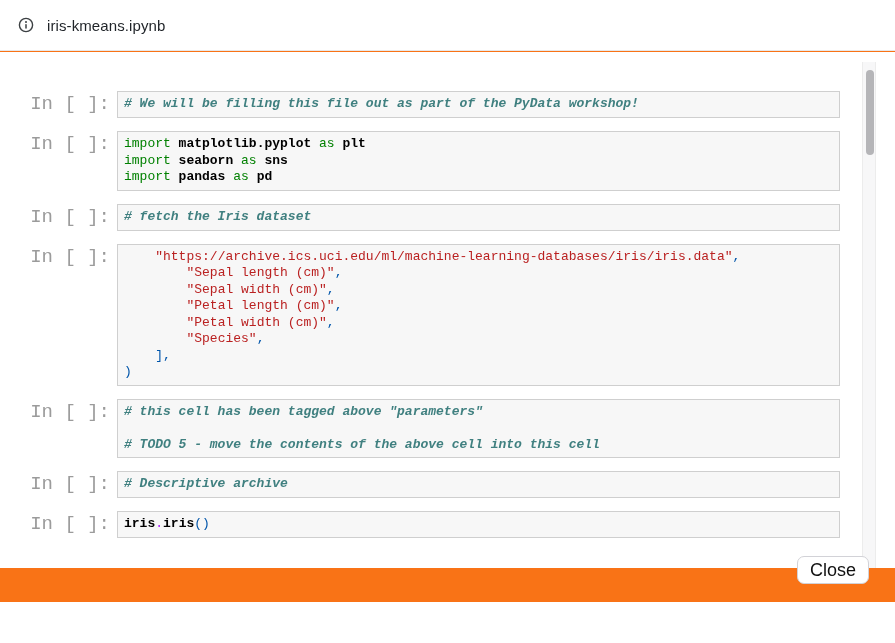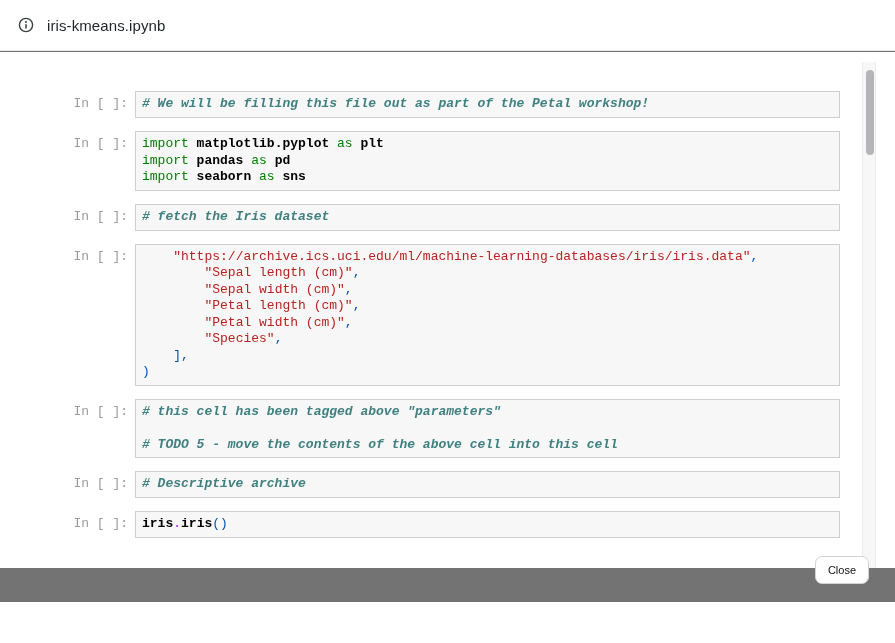--- a/index.html
+++ b/index.html
@@ -1,37 +1,37 @@
 <!DOCTYPE html>
 <html style="--comment: #408080; --keyword: #008000; --string: #BA2121; --operator: #AA22FF; --punctuation: #0055AA; --text: #000000; --prompt: #9b9b9b; --cellBg: #f7f7f7; --cellBorder: #cfcfcf;"><head>
 <meta charset="utf-8">
 <style>
   html,body{margin:0;padding:0;background:#ffffff;}
   .modal{
-    position:relative;width:895px;height:602px;background:#737373;overflow:hidden;
+    position:relative;width:895px;height:602px;background:#f97316;overflow:hidden;
     font-family:"Liberation Sans", sans-serif;
   }
   
   .header{
     position:absolute;top:0;left:0;right:0;height:51px;
     display:flex;align-items:center;gap:13px;padding-left:18px;box-sizing:border-box;
     border-bottom:1px solid #e7e7e9;background:#fff;
   }
   .info-icon{display:inline-flex;width:16px;height:16px;flex:0 0 auto;}
   .title{font-size:15px;color:#1f2328;letter-spacing:.1px;}
   
   .nb-area{
     position:absolute;top:52px;left:0;width:895px;height:516px;overflow:hidden;background:#fff;
   }
   .cells{width:840px;padding-top:39px;box-sizing:border-box;}
   .cell{display:flex;align-items:flex-start;margin-bottom:13px;}
   .prompt{
     width:110px;flex:0 0 110px;text-align:right;margin-right:7px;
     font-family:"Liberation Mono","DejaVu Sans Mono",monospace;
-    font-size:13px;line-height:16.5px;color:var(--prompt,#9b9b9b);padding-top:5px;box-sizing:border-box;margin-left:18px;
+    font-size:19px;line-height:16.5px;color:var(--prompt,#9b9b9b);padding-top:5px;box-sizing:border-box;
   }
   .input-box{
     flex:1;background:var(--cellBg,#f7f7f7);border:1px solid var(--cellBorder,#cfcfcf);
     padding:4px 6px;box-sizing:border-box;min-height:27px;
   }
   .code-line{
     font-family:"Liberation Mono","DejaVu Sans Mono",monospace;
     font-size:13px;line-height:16.5px;white-space:pre;color:var(--text,#000);
   }
   .tok-c{color:var(--comment,#408080);font-style:italic;font-weight:bold;}
@@ -45,21 +45,21 @@
     position:absolute;left:862px;top:10px;width:14px;height:506px;
     background:#f7f7f8;border-left:1px solid #ececec;border-right:1px solid #ececec;box-sizing:border-box;
   }
   .scrollbar-thumb{
     position:absolute;left:3px;top:8px;width:8px;height:85px;border-radius:4px;background:#b5b5b8;
   }
   
   .close-btn{
     position:absolute;right:26px;bottom:18px;height:28px;padding:0 12px;
     background:#fff;border:1px solid #d2d2d7;border-radius:7px;
-    font-family:"Liberation Sans",sans-serif;font-size:11px;color:#111;cursor:pointer;
+    font-family:"Liberation Sans",sans-serif;font-size:18px;color:#111;cursor:pointer;
   }
 </style>
 </head>
 <body>
 
 <div class="modal">
 
   <div class="header">
     <span class="info-icon">
       <svg width="16" height="16" viewBox="0 0 16 16">
@@ -69,30 +69,30 @@
       </svg>
     </span>
     <span class="title">iris-kmeans.ipynb</span>
   </div>
 
   <div class="nb-area">
     <div class="cells">
   <div class="cell">
     <span class="prompt">In [ ]:</span>
     <div class="input-box">
-            <div class="code-line"><span class="tok-c"># We will be filling this file out as part of the Petal workshop!</span></div>
+            <div class="code-line"><span class="tok-c"># We will be filling this file out as part of the PyData workshop!</span></div>
           </div>
   </div>
 
   <div class="cell">
     <span class="prompt">In [ ]:</span>
     <div class="input-box">
             <div class="code-line"><span class="tok-k">import</span><span class="tok-t"> matplotlib.pyplot </span><span class="tok-k">as</span><span class="tok-t"> plt</span></div>
+            <div class="code-line"><span class="tok-k">import</span><span class="tok-t"> seaborn </span><span class="tok-k">as</span><span class="tok-t"> sns</span></div>
             <div class="code-line"><span class="tok-k">import</span><span class="tok-t"> pandas </span><span class="tok-k">as</span><span class="tok-t"> pd</span></div>
-            <div class="code-line"><span class="tok-k">import</span><span class="tok-t"> seaborn </span><span class="tok-k">as</span><span class="tok-t"> sns</span></div>
           </div>
   </div>
 
   <div class="cell">
     <span class="prompt">In [ ]:</span>
     <div class="input-box">
             <div class="code-line"><span class="tok-c"># fetch the Iris dataset</span></div>
           </div>
   </div>
 

